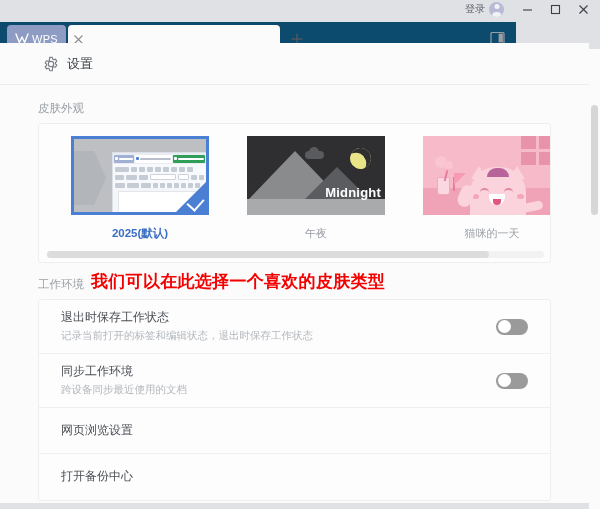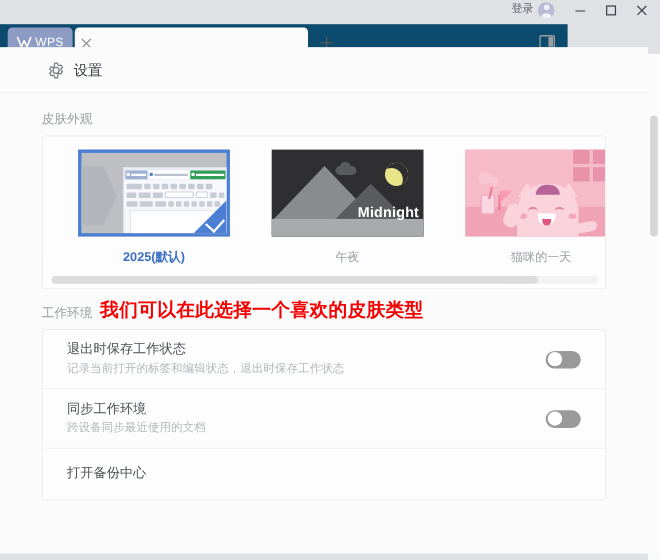--- a/index.html
+++ b/index.html
@@ -831,20 +831,25 @@
         <div class="setting-row">
           <div class="setting-texts">
             <div class="setting-title">同步工作环境</div>
             <div class="setting-desc">跨设备同步最近使用的文档</div>
           </div>
           <div class="toggle">
             <div class="knob"></div>
           </div>
         </div>
 
+        <div class="setting-row simple">
+          <div class="setting-texts">
+            <div class="setting-title">网页浏览设置</div>
+          </div>
+        </div>
 
         <div class="setting-row simple">
           <div class="setting-texts">
             <div class="setting-title">打开备份中心</div>
           </div>
         </div>
 
       </div>
 
     </div>

